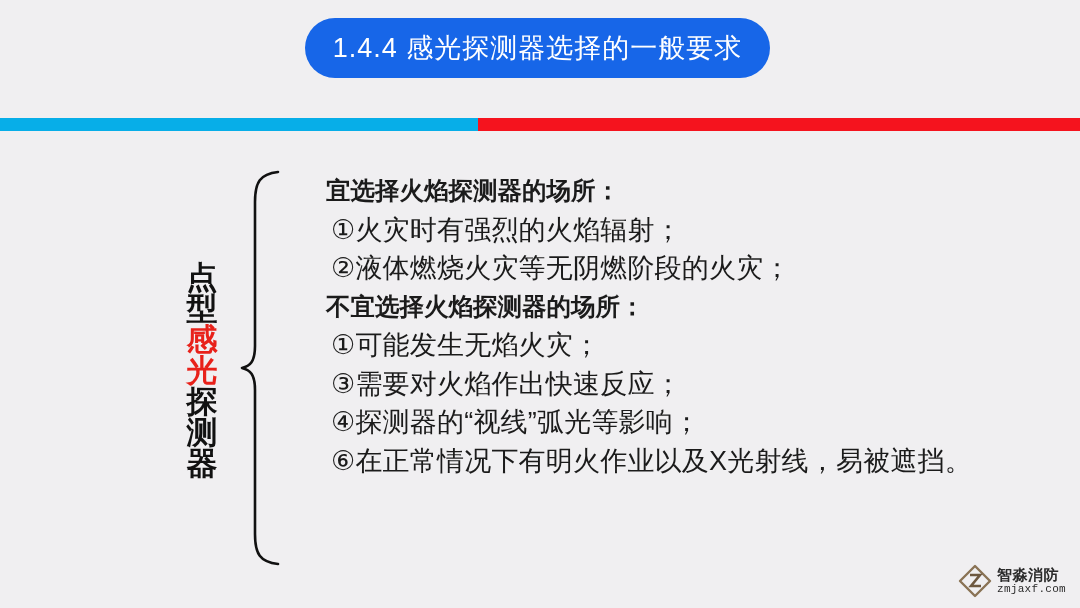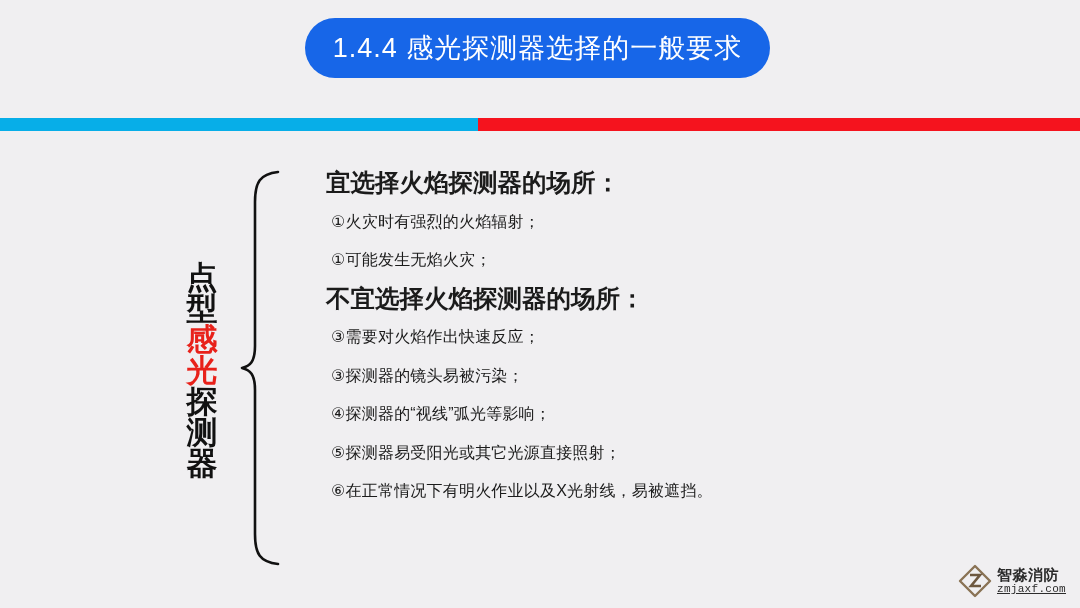--- a/index.html
+++ b/index.html
@@ -93,25 +93,25 @@
     left: 238px;
     top: 168px;
     width: 46px;
     height: 400px;
   }
 
   
   #body-block {
     position: absolute;
     left: 326px;
-    top: 164px;
+    top: 172px;
     width: 650px;
   }
   .line {
-    font-size: 16px;
+    font-size: 27px;
     line-height: 38.5px;
     color: #1b1b1b;
     white-space: nowrap;
     letter-spacing: 0.2px;
   }
   .line.heading {
     font-weight: bold;
     font-size: 24.5px;
     letter-spacing: 0px;
   }
@@ -144,21 +144,20 @@
     color: #2b2b2b;
     font-weight: bold;
     letter-spacing: 0.5px;
   }
   #watermark-url {
     font-size: 11px;
     color: #2b2b2b;
     font-family: "Liberation Mono", "DejaVu Sans Mono", monospace;
     letter-spacing: 0.3px;
     margin-top: 2px;
-    text-decoration: underline;
   }
 </style>
 </head>
 <body>
 
 <div id="slide">
 
   <div id="title-pill">
     <span id="title-text">1.4.4  感光探测器选择的一般要求</span>
   </div>
@@ -184,26 +183,25 @@
              L 17 178
              C 17 194 12 198 4 200
              C 12 202 17 206 17 222
              L 17 366
              C 17 386 22 394 40 396" fill="none" stroke="#111111" stroke-width="2.6" stroke-linecap="round" stroke-linejoin="round"></path>
   </svg>
 
   <div id="body-block">
     <div class="line heading">宜选择火焰探测器的场所：</div>
     <div class="line item">①火灾时有强烈的火焰辐射；</div>
+    <div class="line item">②液体燃烧火灾等无阴燃阶段的火灾；</div>
+    <div class="line heading">不宜选择火焰探测器的场所：</div>
     <div class="line item">①可能发生无焰火灾；</div>
-    <div class="line heading">不宜选择火焰探测器的场所：</div>
     <div class="line item">③需要对火焰作出快速反应；</div>
-    <div class="line item">③探测器的镜头易被污染；</div>
     <div class="line item">④探测器的“视线”弧光等影响；</div>
-    <div class="line item">⑤探测器易受阳光或其它光源直接照射；</div>
     <div class="line item">⑥在正常情况下有明火作业以及X光射线，易被遮挡。</div>
   </div>
 
   <div id="watermark">
     <svg id="watermark-logo" viewBox="0 0 34 34">
       <path d="M 17 2 L 32 17 L 17 32 L 2 17 Z" fill="none" stroke="#8a7355" stroke-width="2.4" stroke-linejoin="round"></path>
       <path d="M 12 11 L 22 11 L 13 22 L 23 22" fill="none" stroke="#6d5840" stroke-width="2.6" stroke-linejoin="miter" stroke-linecap="butt"></path>
     </svg>
     <div id="watermark-textblock">
       <span id="watermark-name">智淼消防</span>

